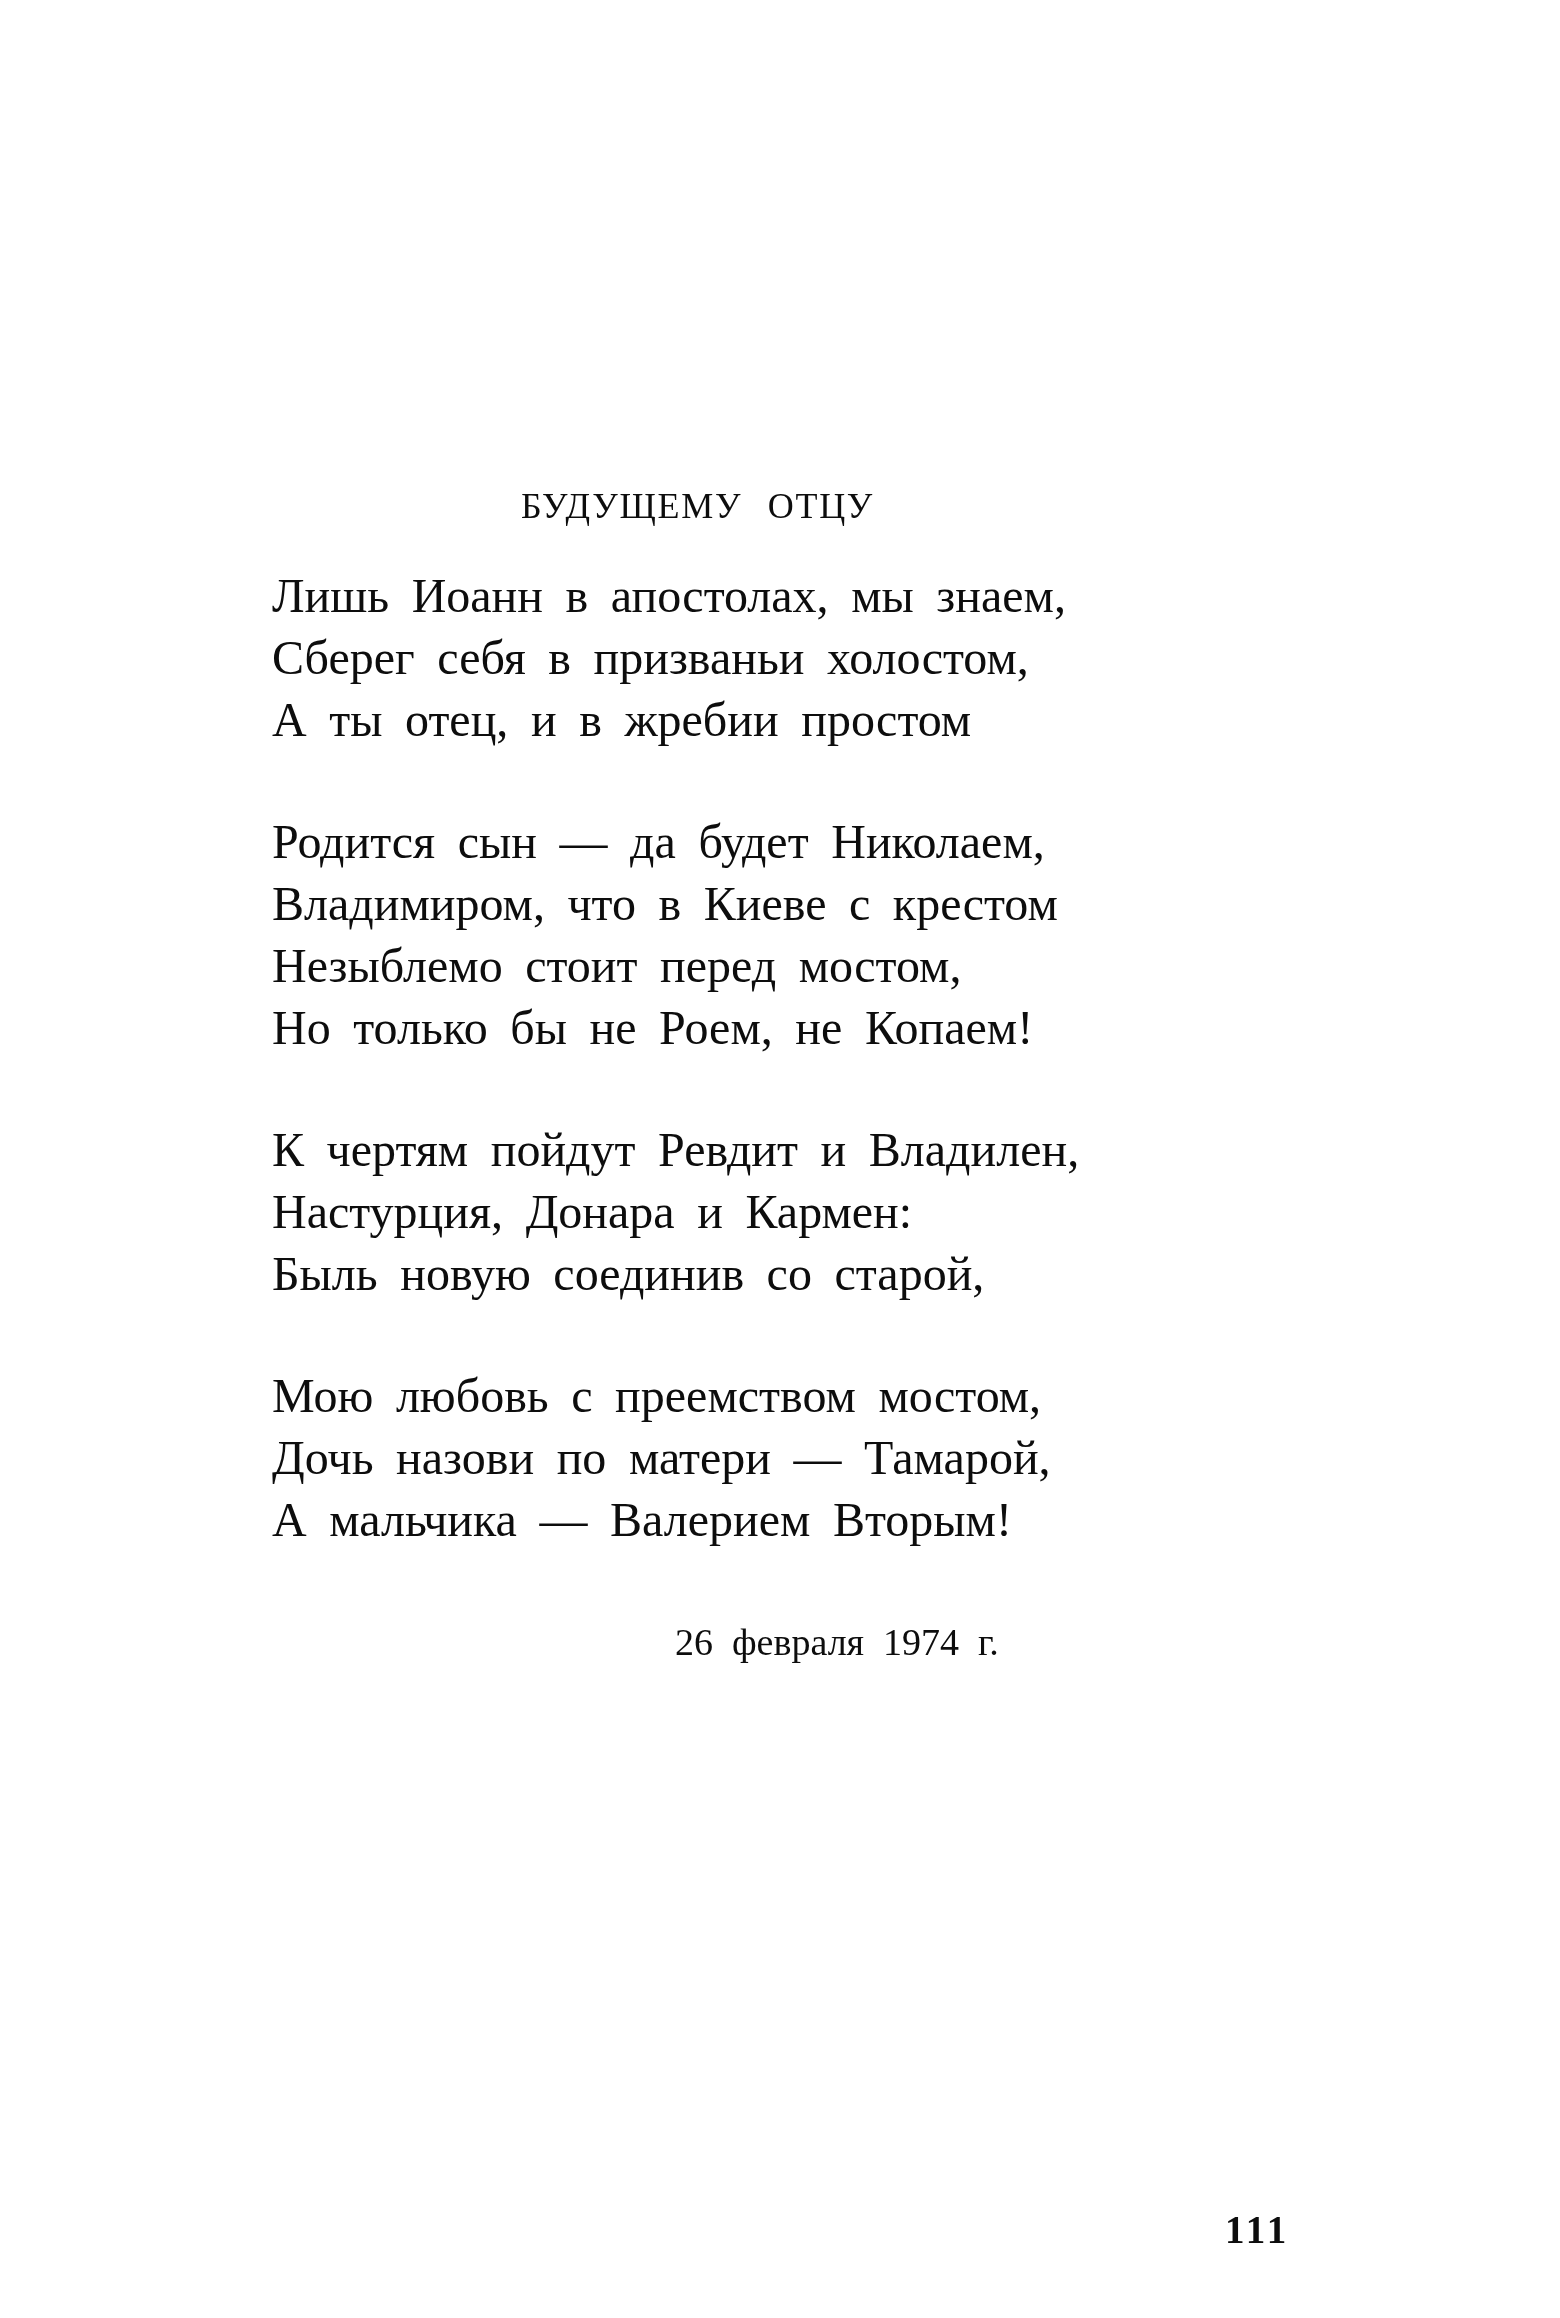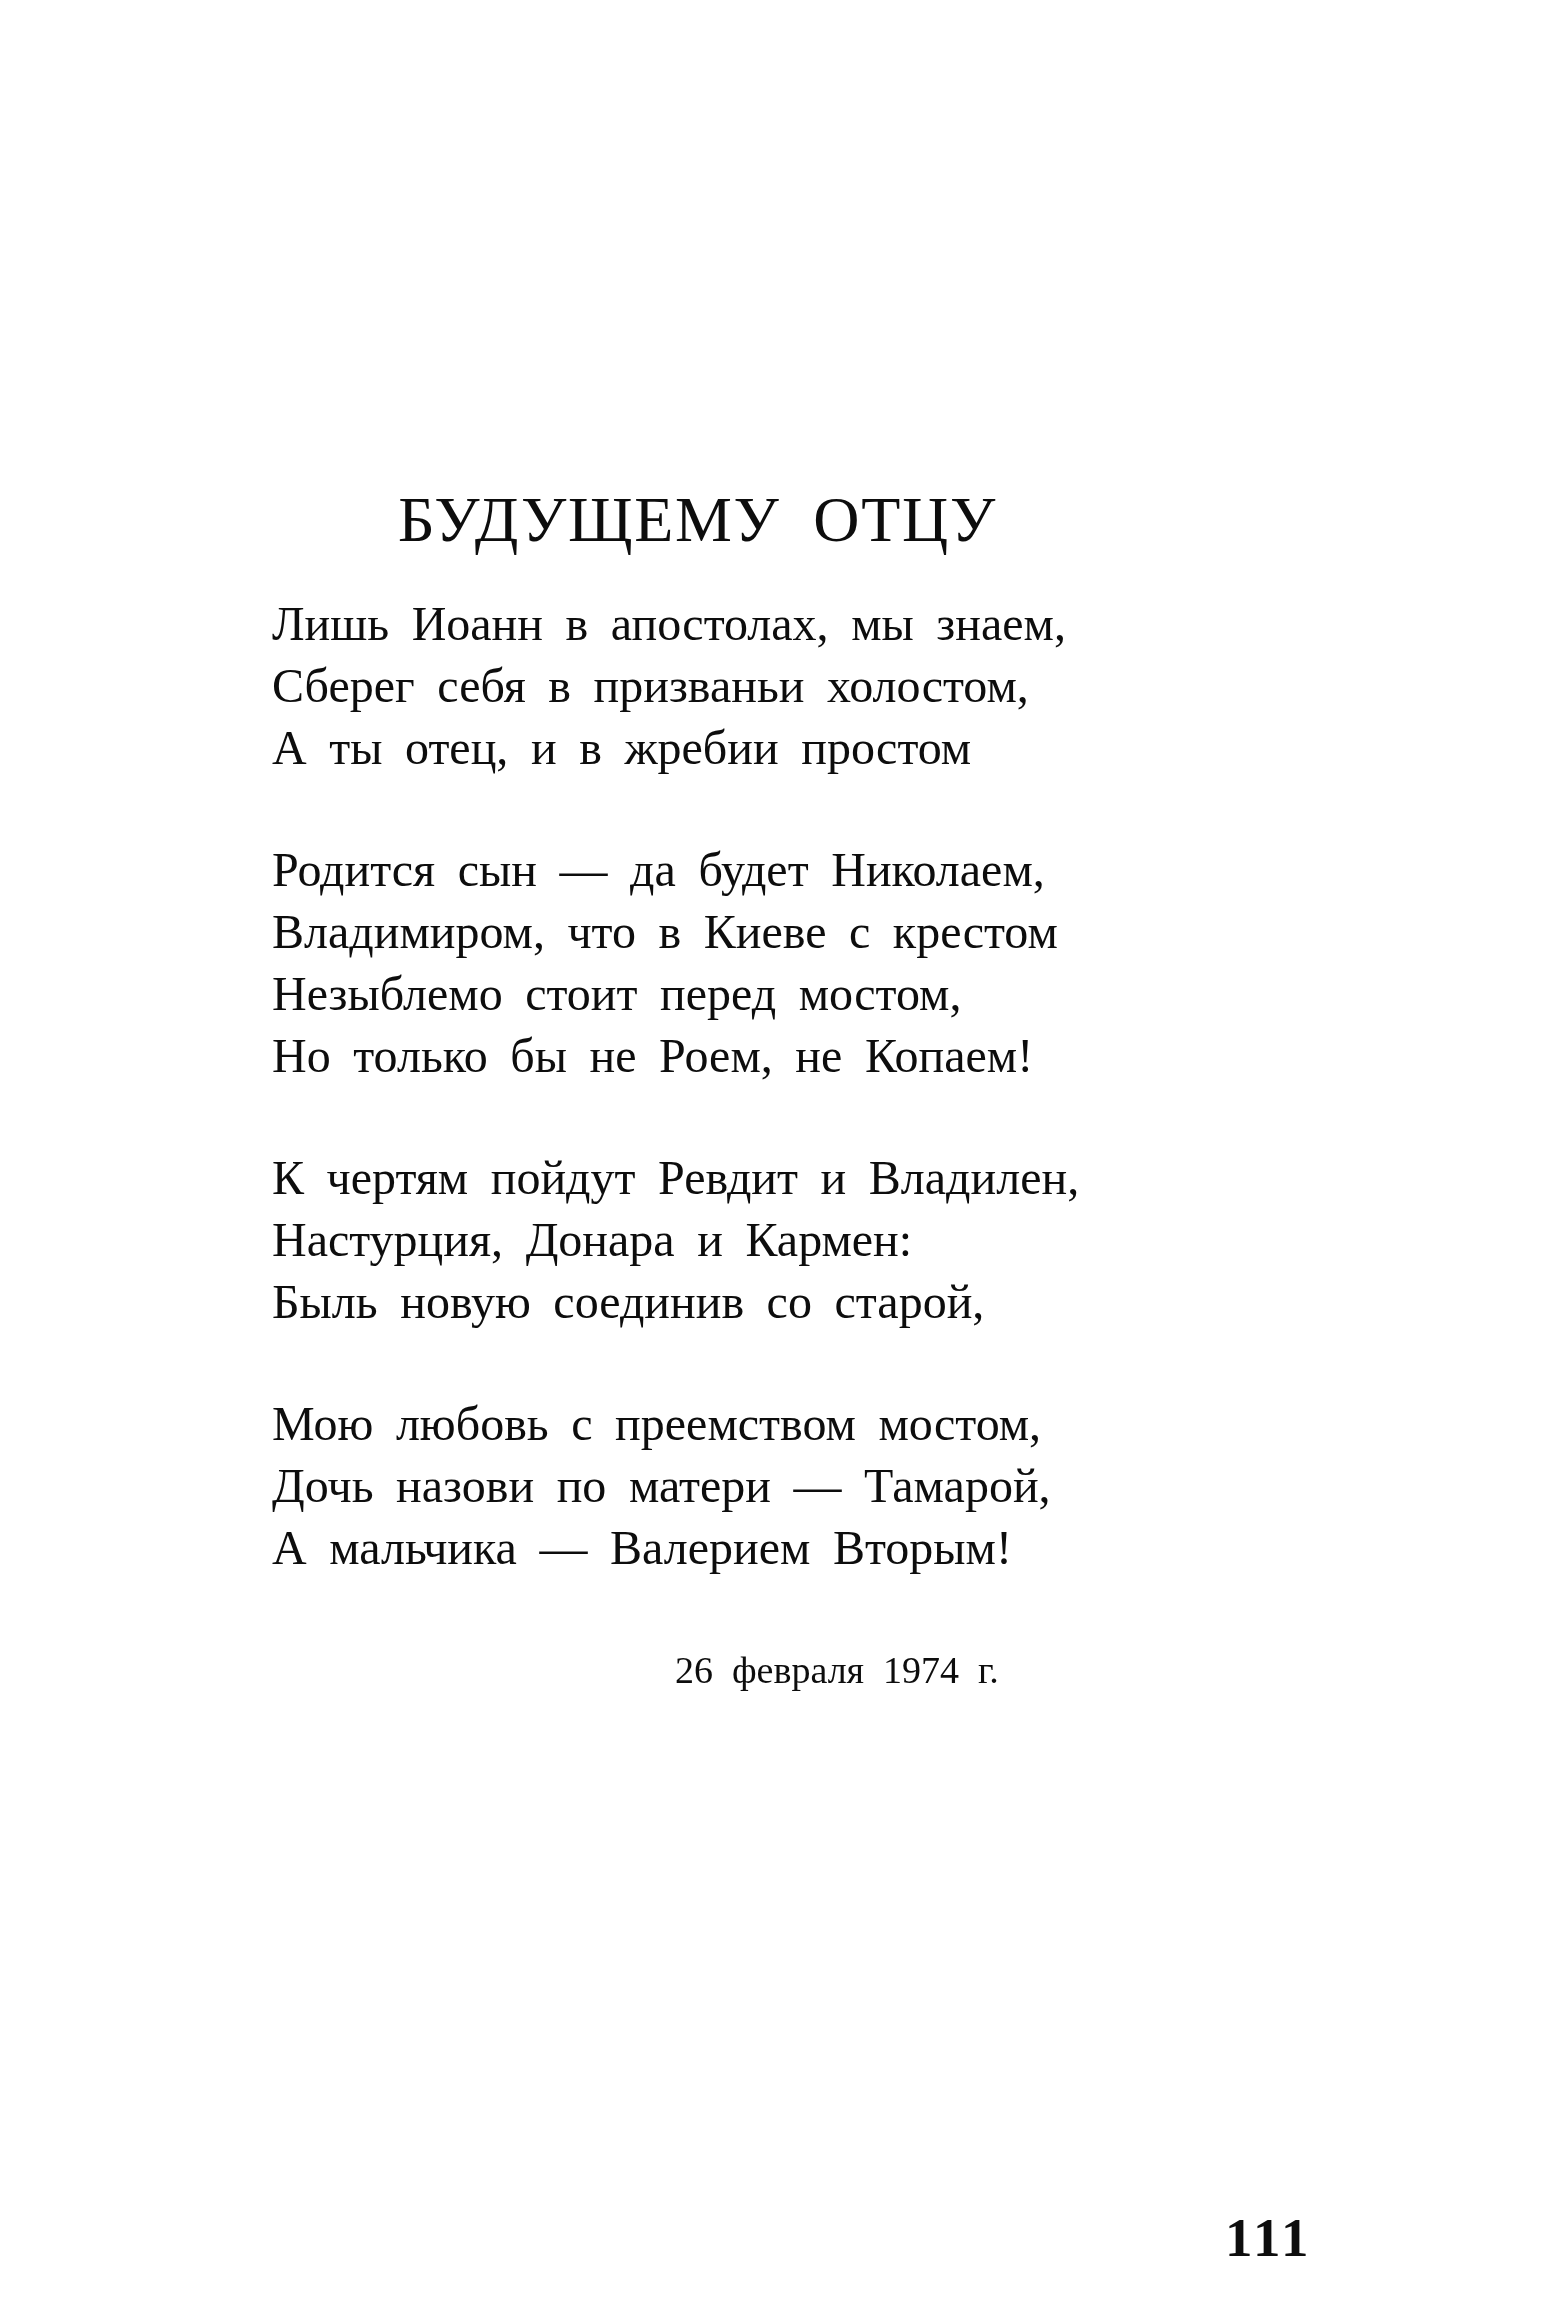--- a/index.html
+++ b/index.html
@@ -18,21 +18,21 @@
     overflow: hidden;
   }
   .poem {
     position: absolute;
     left: 272px;
     top: 488px;
     width: 851px;
   }
   .poem-title {
     margin: 0;
-    font-size: 64px;
+    font-size: 36px;
     font-weight: 400;
     line-height: 1;
     text-align: center;
     letter-spacing: 1.7px;
     word-spacing: 15px;
     white-space: nowrap;
   }
   .stanzas {
     margin-top: 41px;
   }
@@ -51,21 +51,21 @@
     padding-left: 403px;
     font-size: 38px;
     line-height: 62px;
     word-spacing: 0.25em;
     white-space: nowrap;
   }
   .page-number {
     position: absolute;
     left: 1225px;
     top: 2210px;
-    font-size: 55px;
+    font-size: 39px;
     font-weight: 700;
     line-height: 1;
     letter-spacing: 3.5px;
   }
 </style>
 </head>
 <body>
 
 <div class="page">
   <main class="poem">

